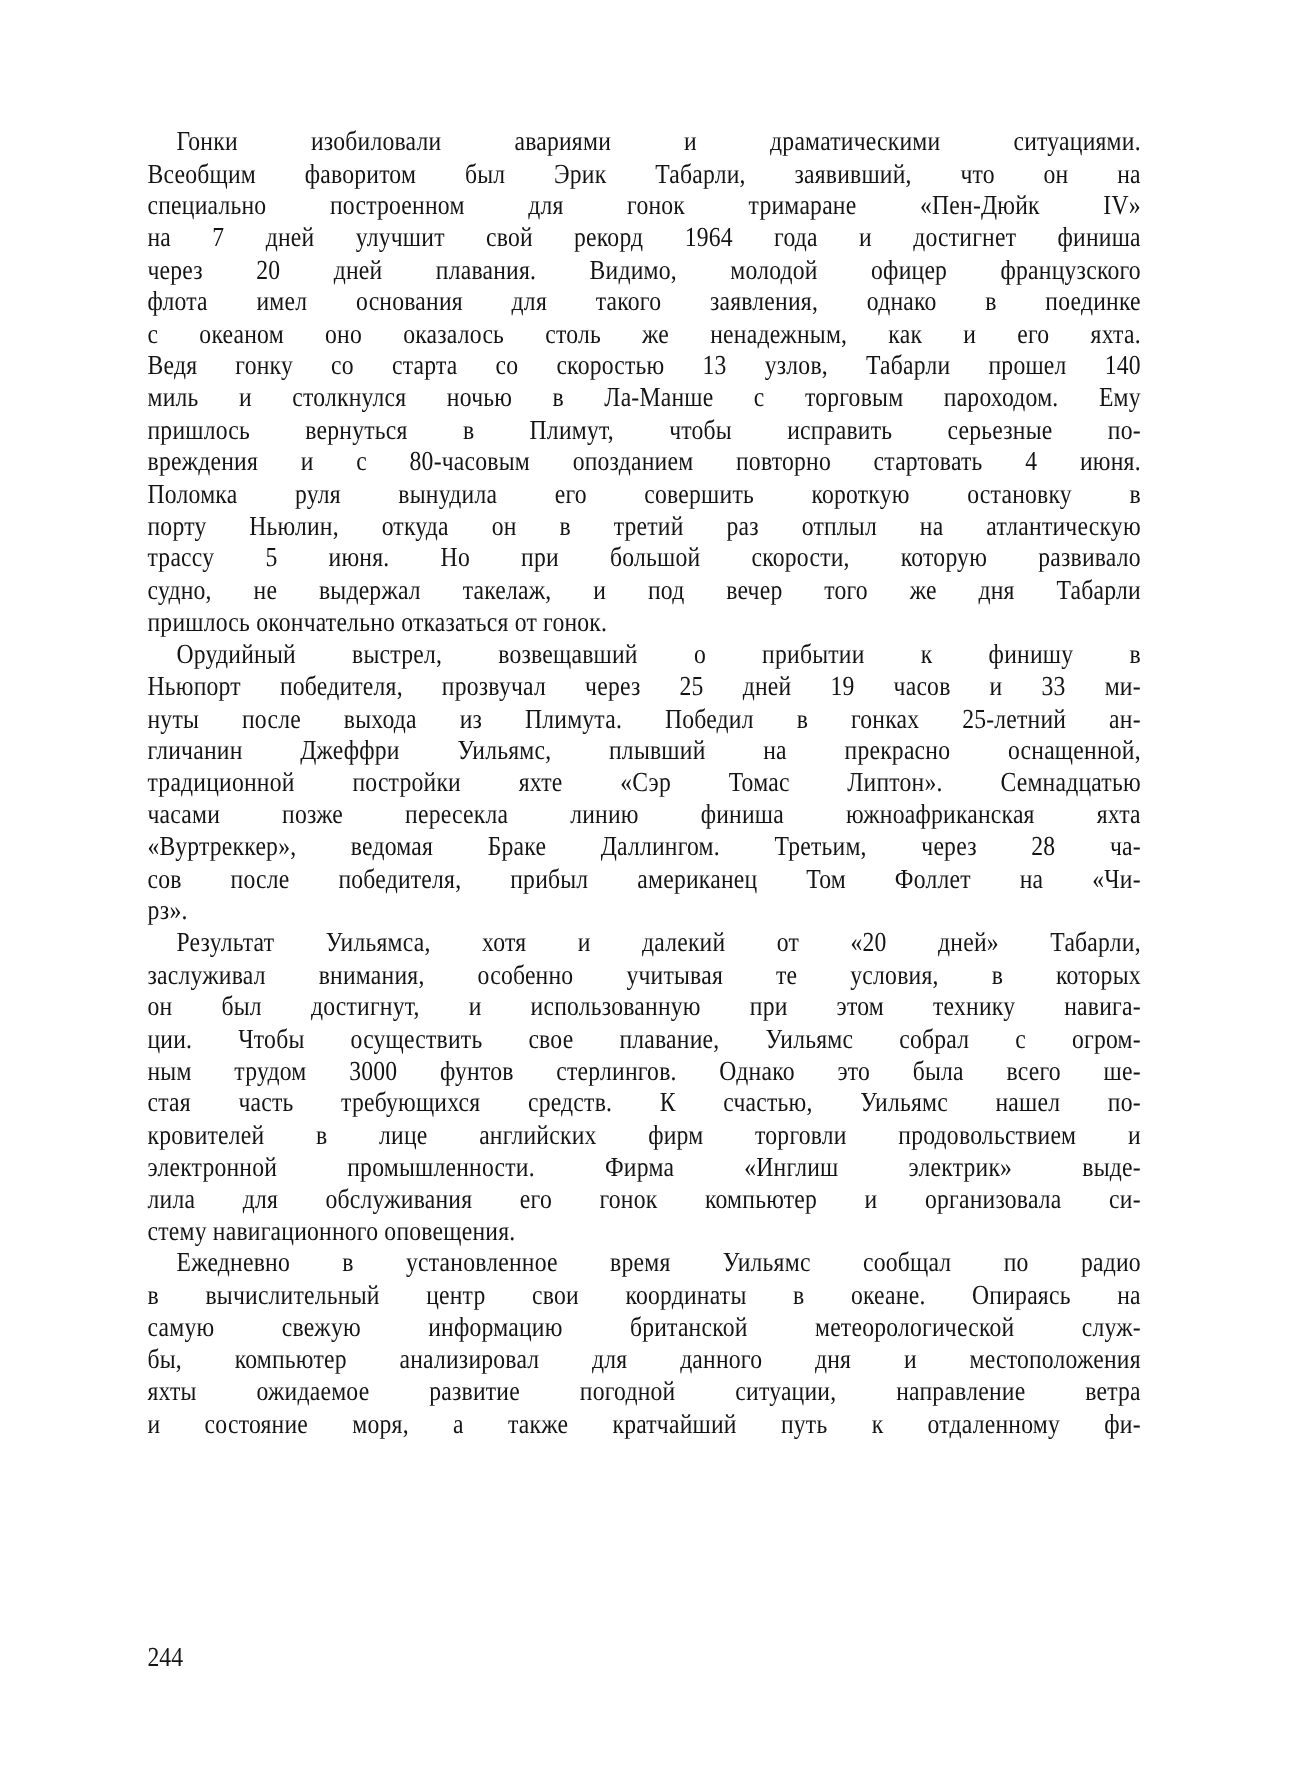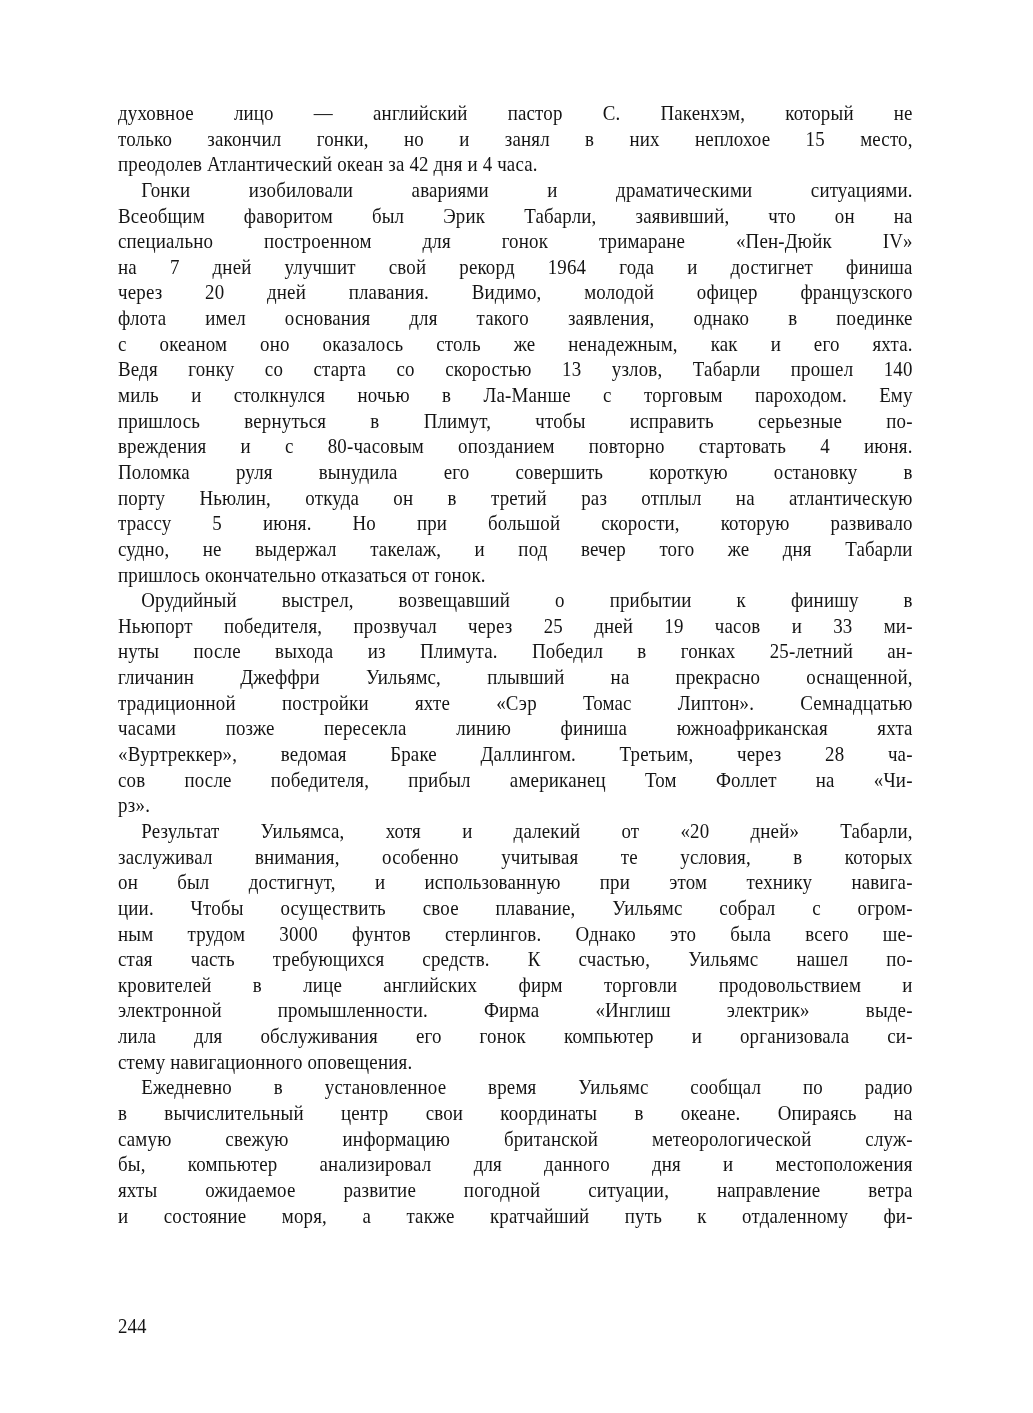--- a/index.html
+++ b/index.html
@@ -49,25 +49,20 @@
       line-height: 26px;
       transform: scaleX(0.86);
       transform-origin: left center;
     }
   </style>
 </head>
 <body>
 
 <div class="page-text">
 
-  <div>
-    <span class="line">духовное лицо — английский пастор С. Пакенхэм, который не</span>
-    <span class="line">только закончил гонки, но и занял в них неплохое 15 место,</span>
-    <span class="line last">преодолев Атлантический океан за 42 дня и 4 часа.</span>
-  </div>
 
   <div>
     <span class="line indent">Гонки изобиловали авариями и драматическими ситуациями.</span>
     <span class="line">Всеобщим фаворитом был Эрик Табарли, заявивший, что он на</span>
     <span class="line">специально построенном для гонок тримаране «Пен-Дюйк IV»</span>
     <span class="line">на 7 дней улучшит свой рекорд 1964 года и достигнет финиша</span>
     <span class="line">через 20 дней плавания. Видимо, молодой офицер французского</span>
     <span class="line">флота имел основания для такого заявления, однако в поединке</span>
     <span class="line">с океаном оно оказалось столь же ненадежным, как и его яхта.</span>
     <span class="line">Ведя гонку со старта со скоростью 13 узлов, Табарли прошел 140</span>

